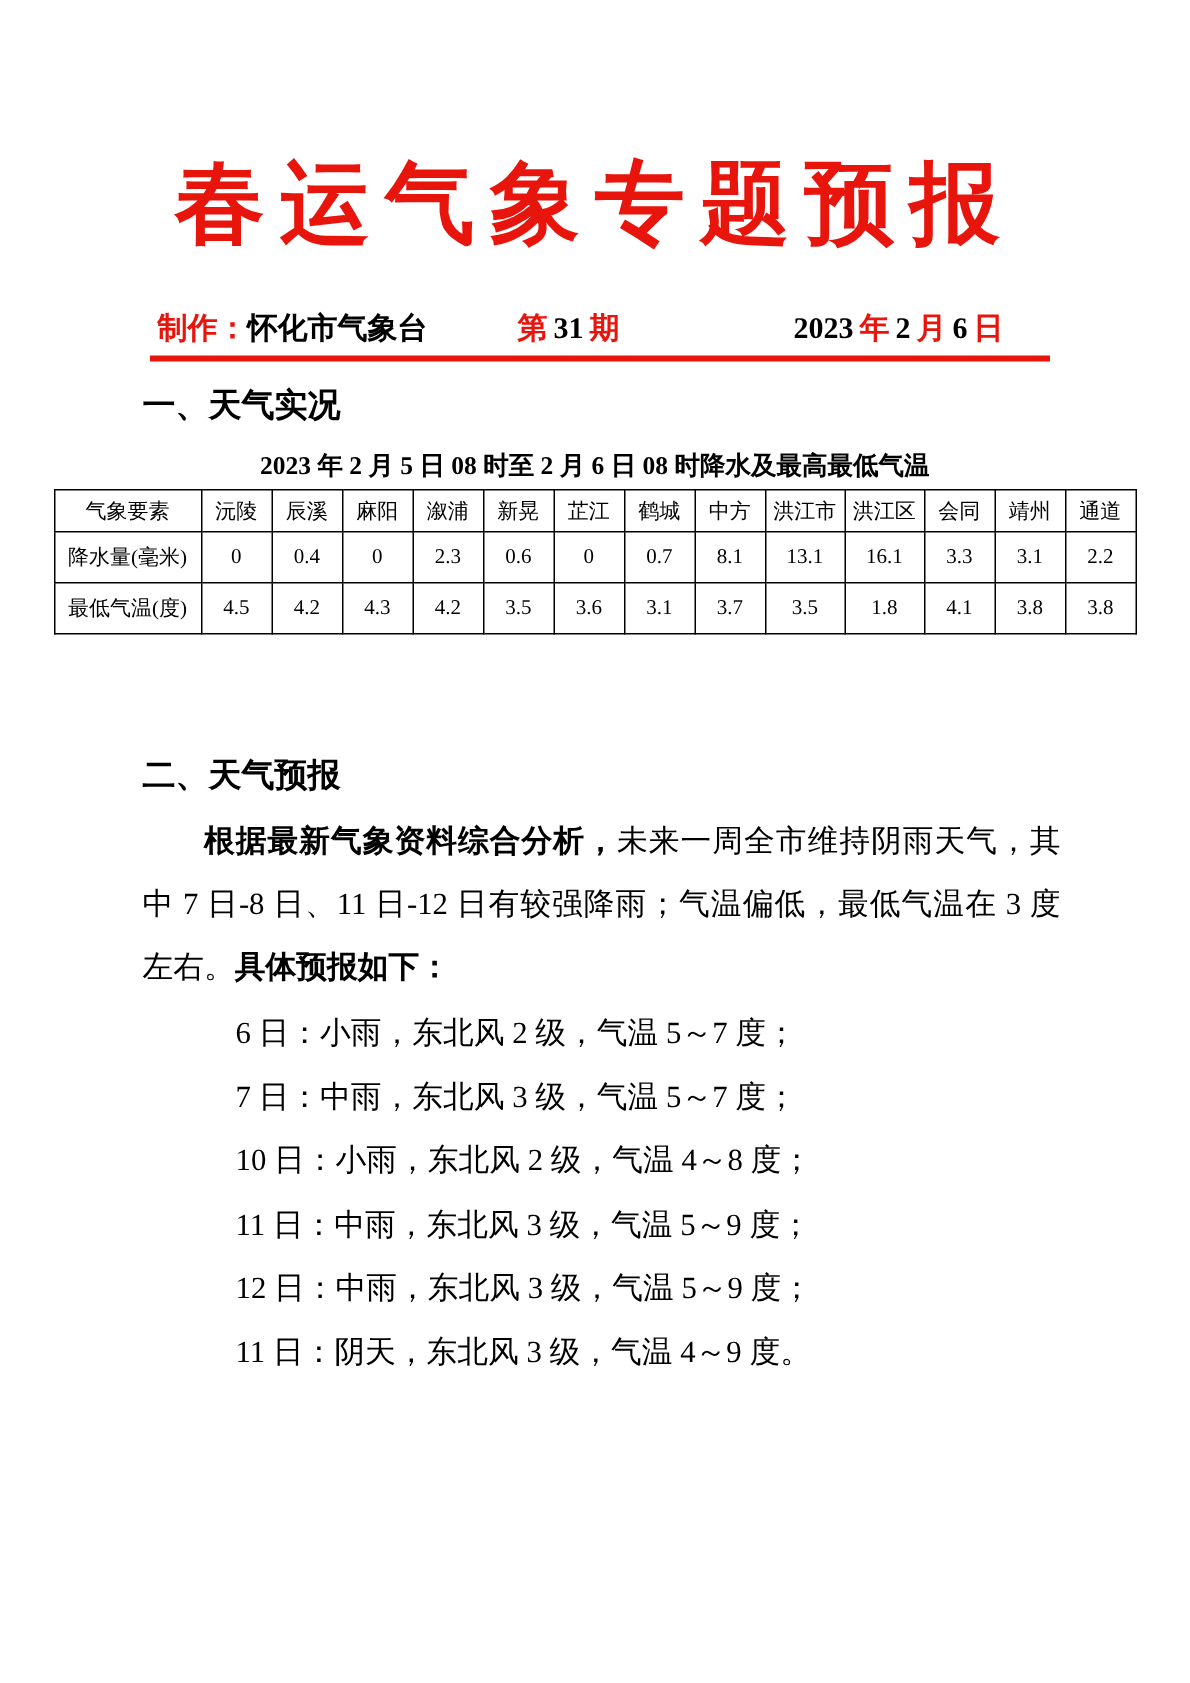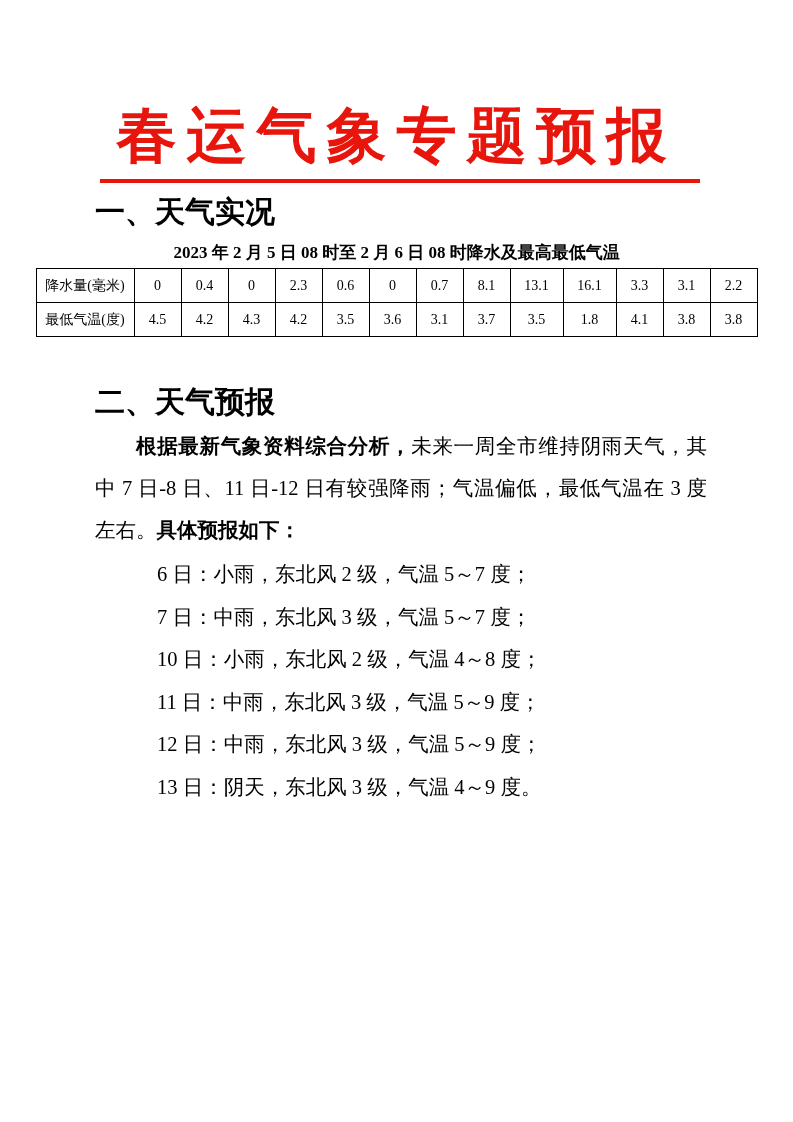--- a/index.html
+++ b/index.html
@@ -36,21 +36,21 @@
   .meta-right{left:525px;}
   .meta-seg .num{padding:0 4px;color:#000;}
   .red{color:#e8150d;}
   .red-rule{
     margin:3px 0 0 100px;
     width:600px;height:4px;
     background:#e8150d;
   }
   .section-heading{
     margin:14px 0 0 95px;
-    font-size:30px;
+    font-size:22px;
     line-height:30px;
     font-weight:bold;
   }
   .table-title{
     margin-top:15px;
     text-align:center;
     font-size:17px;
     font-weight:bold;
     line-height:22px;
   }
@@ -64,21 +64,21 @@
     text-align:center;
     vertical-align:middle;
     font-size:14px;
     font-weight:normal;
     padding:0;
     overflow:hidden;
     white-space:nowrap;
   }
   table.weather th{height:27px;}
   table.weather td{height:33px;}
-  .sec2-heading{margin-top:50px;}
+  .sec2-heading{margin-top:79px;}
   .para{
     margin:8px 0 0 95px;
     width:612px;
     font-size:20.5px;
     line-height:42px;
     text-align:justify;
     text-indent:2em;
   }
   .bold{font-weight:bold;margin-top:24px;}
   .forecast{
@@ -88,20 +88,31 @@
   }
   .forecast-item{white-space:nowrap;margin-left:20px;}
 </style>
 </head>
 <body>
 
 <div class="page">
 
   <h1 class="doc-title">春运气象专题预报</h1>
 
+  <div class="meta-row">
+    <span class="meta-seg meta-left">
+      <span class="red">制作：</span><span>怀化市气象台</span>
+    </span>
+    <span class="meta-seg meta-mid">
+      <span class="red">第</span><span class="num">31</span><span class="red">期</span>
+    </span>
+    <span class="meta-seg meta-right">
+      <span class="num">2023</span><span class="red">年</span><span class="num">2</span><span class="red">月</span><span class="num">6</span><span class="red">日</span>
+    </span>
+  </div>
 
   <div class="red-rule"></div>
 
   <h2 class="section-heading">一、天气实况</h2>
 
   <div class="table-title">2023 年 2 月 5 日 08 时至 2 月 6 日 08 时降水及最高最低气温</div>
 
   <table class="weather">
     <colgroup>
       <col style="width:98px">
@@ -113,20 +124,36 @@
         <col style="width:47px">
         <col style="width:47px">
       <col style="width:47px">
         <col style="width:53px">
         <col style="width:53px">
         <col style="width:47px">
       <col style="width:47px">
         <col style="width:47px">
     </colgroup>
     <tbody>
+        <tr>
+      <th>气象要素</th>
+      <th>沅陵</th>
+      <th>辰溪</th>
+      <th>麻阳</th>
+      <th>溆浦</th>
+      <th>新晃</th>
+      <th>芷江</th>
+      <th>鹤城</th>
+      <th>中方</th>
+      <th>洪江市</th>
+      <th>洪江区</th>
+      <th>会同</th>
+      <th>靖州</th>
+      <th>通道</th>
+    </tr>
     <tr>
       <td>降水量(毫米)</td>
       <td>0</td>
       <td>0.4</td>
       <td>0</td>
       <td>2.3</td>
       <td>0.6</td>
       <td>0</td>
       <td>0.7</td>
       <td>8.1</td>
@@ -158,16 +185,16 @@
   <h2 class="section-heading sec2-heading">二、天气预报</h2>
 
   <p class="para"><span class="bold">根据最新气象资料综合分析，</span><span>未来一周全市维持阴雨天气，其中 7 日-8 日、11 日-12 日有较强降雨；气温偏低，最低气温在 3 度左右。</span><span class="bold">具体预报如下：</span></p>
 
   <div class="forecast">
     <div class="forecast-item">6 日：小雨，东北风 2 级，气温 5～7 度；</div>
     <div class="forecast-item">7 日：中雨，东北风 3 级，气温 5～7 度；</div>
     <div class="forecast-item">10 日：小雨，东北风 2 级，气温 4～8 度；</div>
     <div class="forecast-item">11 日：中雨，东北风 3 级，气温 5～9 度；</div>
     <div class="forecast-item">12 日：中雨，东北风 3 级，气温 5～9 度；</div>
-    <div class="forecast-item">13 日：阴天，东北风 3 级，气温 4～9 度。</div>
+    <div class="forecast-item">11 日：阴天，东北风 3 级，气温 4～9 度。</div>
   </div>
 
 </div>
 
 </body></html>

